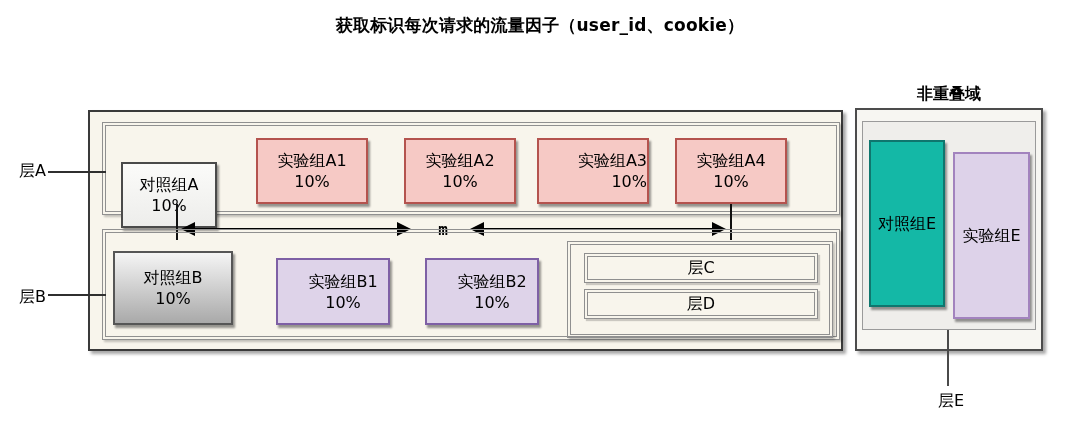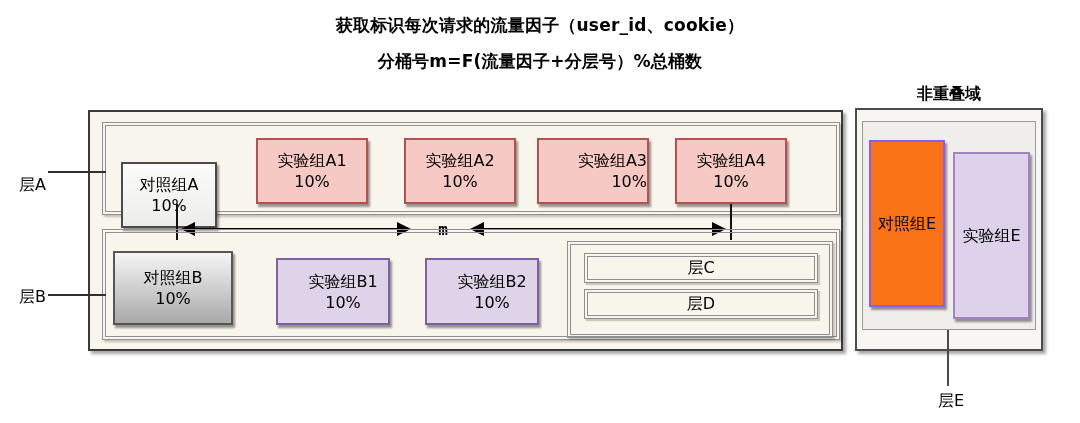--- a/index.html
+++ b/index.html
@@ -34,21 +34,21 @@
   
   .cell{
     box-sizing:border-box;display:flex;flex-direction:column;align-items:center;justify-content:center;
     font-size:16px;line-height:21px;text-align:center;
     box-shadow:2px 3px 2px rgba(0,0,0,0.4);
   }
   .ctrl-a{background:linear-gradient(180deg,#fbfbf9 0%,#ededeb 100%);border:2px solid #4a4a4a;}
   .exp-a{background:#f6c9c5;border:2px solid #b4534e;}
   .ctrl-b{background:linear-gradient(180deg,#f5f5f5 0%,#a9a9a9 100%);border:2px solid #565656;}
   .exp-b{background:#ded3e9;border:2px solid #7e60a5;padding-left:20px;}
-  .ctrl-e{background:#f97316;border:2px solid #8b5cf6;}
+  .ctrl-e{background:#14b8a6;border:2px solid #0f766e;}
   .exp-e{background:#ddd2e9;border:2px solid #a283be;}
 
   
   .bar{
     border:1px solid #8f8f8f;box-sizing:border-box;display:flex;align-items:center;justify-content:center;
     font-size:16px;box-shadow:2px 2px 1px rgba(0,0,0,0.18);
   }
   .bar::after{content:"";position:absolute;inset:2px;border:1px solid #8f8f8f;pointer-events:none;}
 
   
@@ -63,21 +63,20 @@
   .ah-left{left:0;border-right:14px solid #000;}
   .ah-right{right:0;border-left:14px solid #000;}
   .m-label{font-family:"DejaVu Sans Mono","Liberation Mono",monospace;font-weight:bold;font-size:16px;text-align:center;}
 </style>
 </head>
 <body>
 
 <div id="canvas">
 
   <div class="abs title" style="top:14px;">获取标识每次请求的流量因子（user_id、cookie）</div>
-  <div class="abs title" style="top:50px;">分桶号m=F(流量因子+分层号）%总桶数</div>
 
   <div class="abs domain-label" style="left:855px;top:84px;width:188px;">非重叠域</div>
 
   <div class="abs domain-box" style="left:88px;top:110px;width:755px;height:241px;"></div>
 
   <div class="abs frame" style="left:102px;top:122px;width:738px;height:93px;"></div>
 
   <div class="abs cell ctrl-a" style="left:121px;top:138px;width:96px;height:66px;margin-top:24px;">
     <div>对照组A</div>
     <div>10%</div>
@@ -130,21 +129,21 @@
   </div>
 
   <div class="abs frame" style="left:567px;top:241px;width:266px;height:97px;"></div>
   <div class="abs bar" style="left:584px;top:253px;width:234px;height:30px;">
     <span>层C</span>
   </div>
   <div class="abs bar" style="left:584px;top:289px;width:234px;height:30px;">
     <span>层D</span>
   </div>
 
-  <div class="abs side-label" style="left:0;top:175px;width:46px;text-align:right;">层A</div>
+  <div class="abs side-label" style="left:0;top:161px;width:46px;text-align:right;">层A</div>
   <div class="abs leader" style="left:48px;top:171px;width:58px;"></div>
   <div class="abs side-label" style="left:0;top:287px;width:46px;text-align:right;">层B</div>
   <div class="abs leader" style="left:48px;top:294px;width:58px;"></div>
 
   <div class="abs nonoverlap-box" style="left:855px;top:108px;width:188px;height:243px;"></div>
   <div class="abs nonoverlap-inner" style="left:862px;top:121px;width:174px;height:209px;"></div>
   <div class="abs cell ctrl-e" style="left:869px;top:140px;width:76px;height:167px;">
     <div>对照组E</div>
   </div>
   <div class="abs cell exp-e" style="left:953px;top:152px;width:77px;height:167px;">

